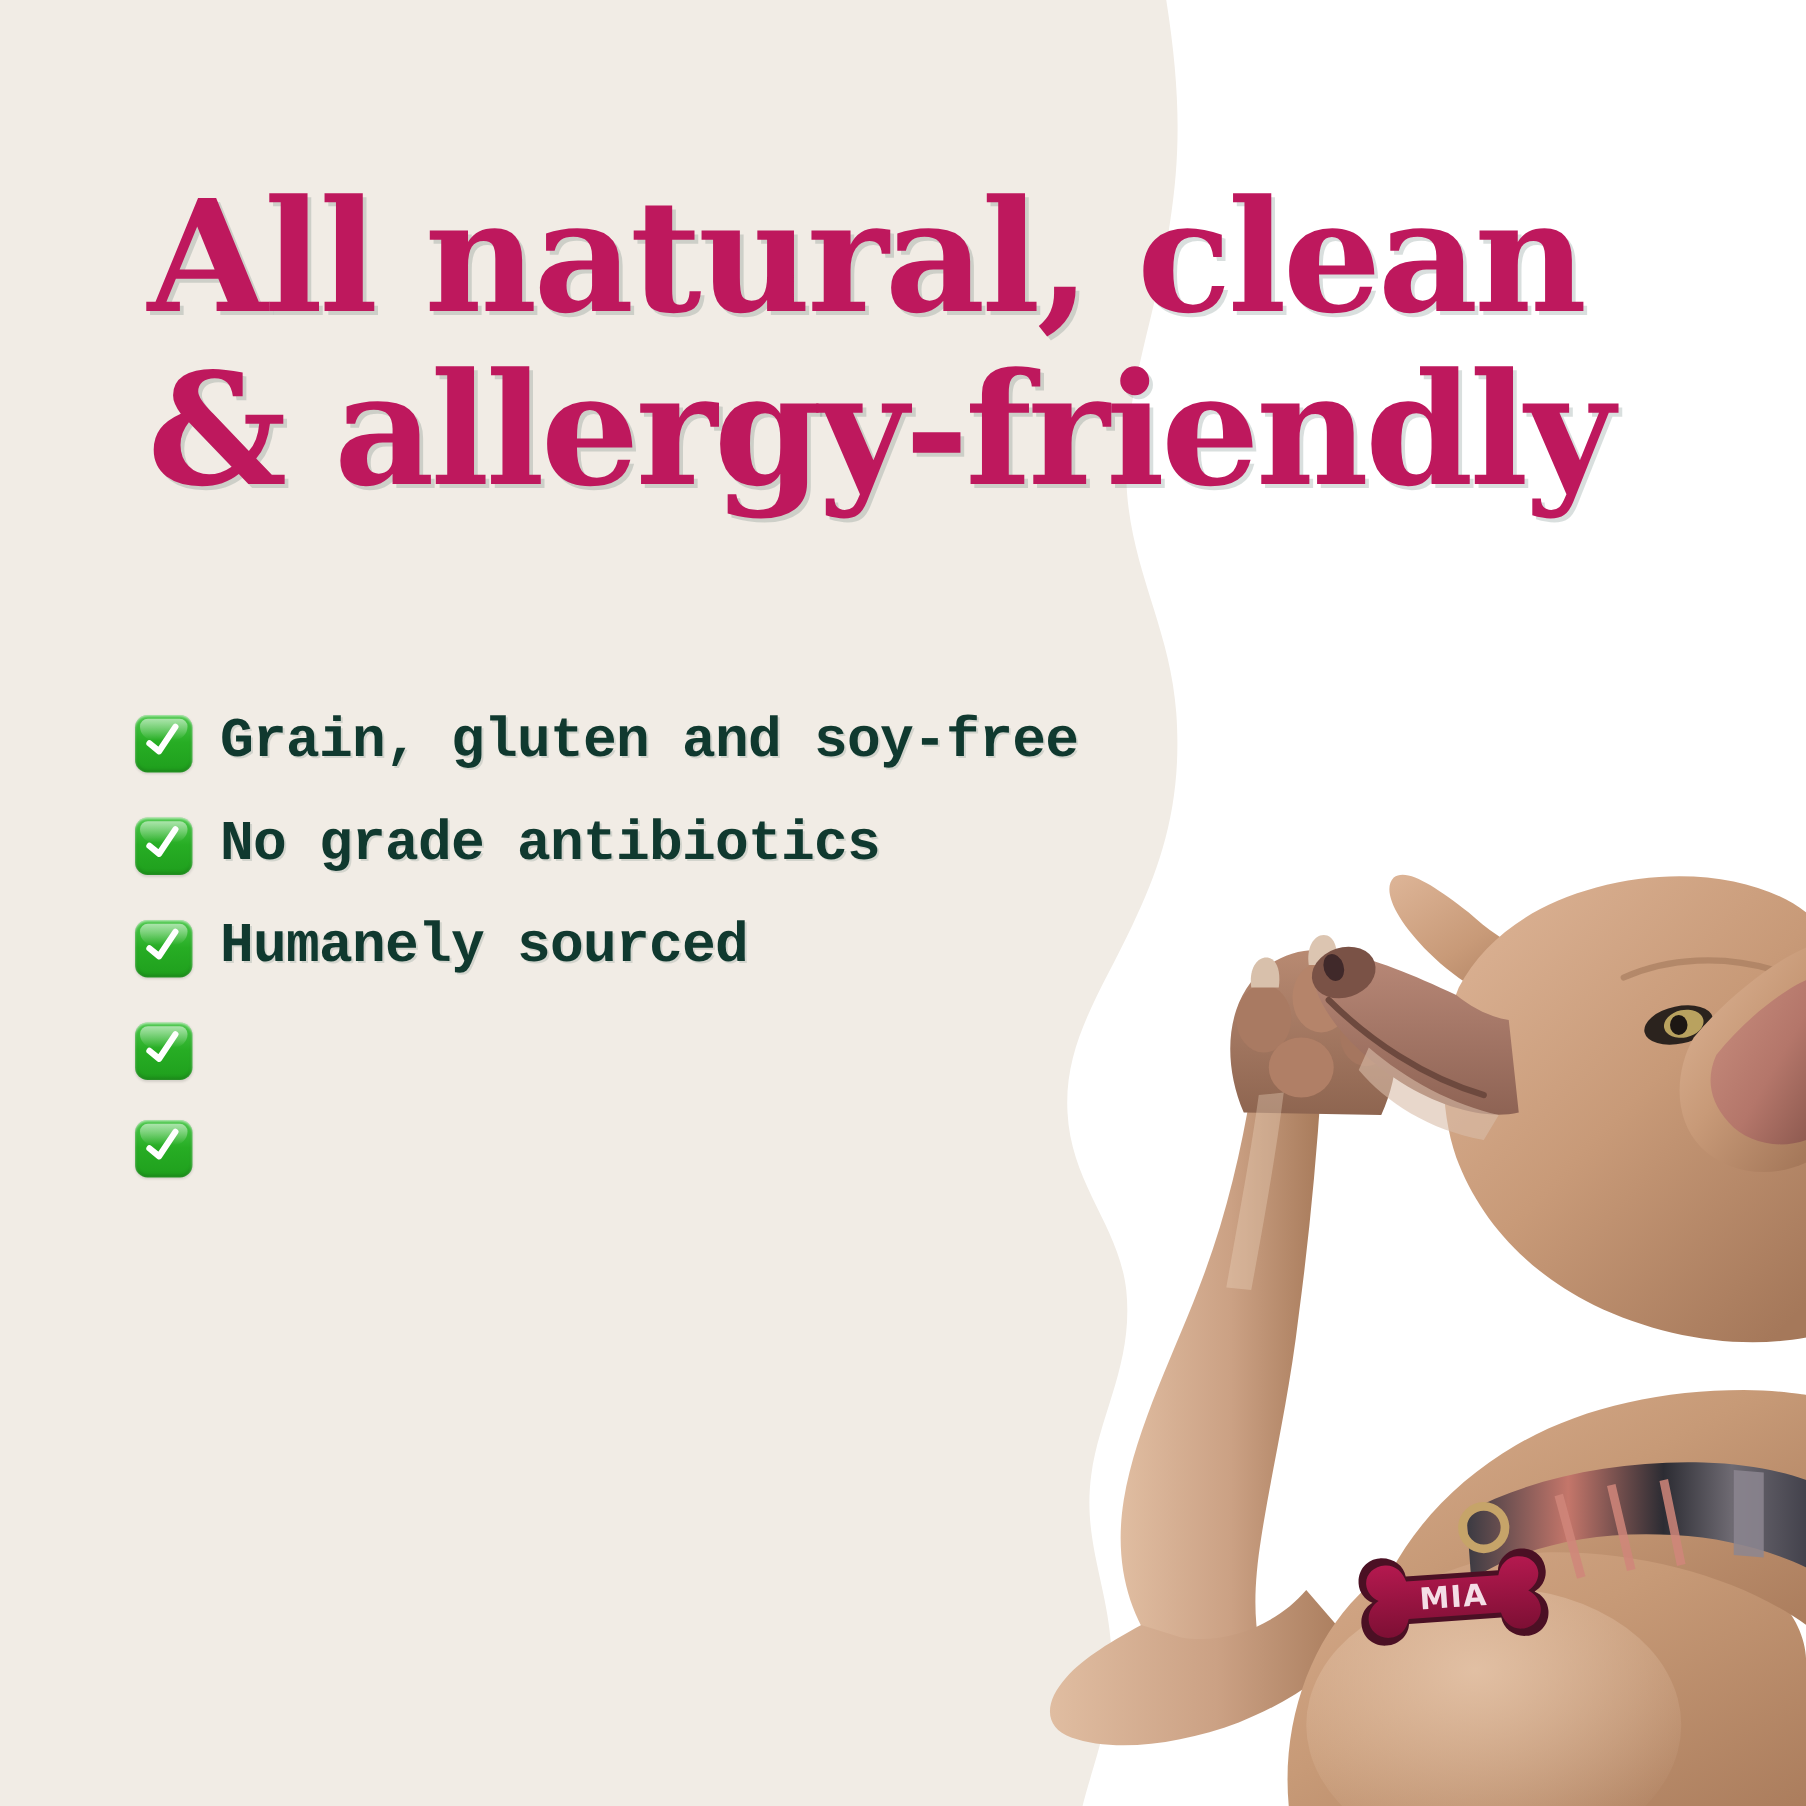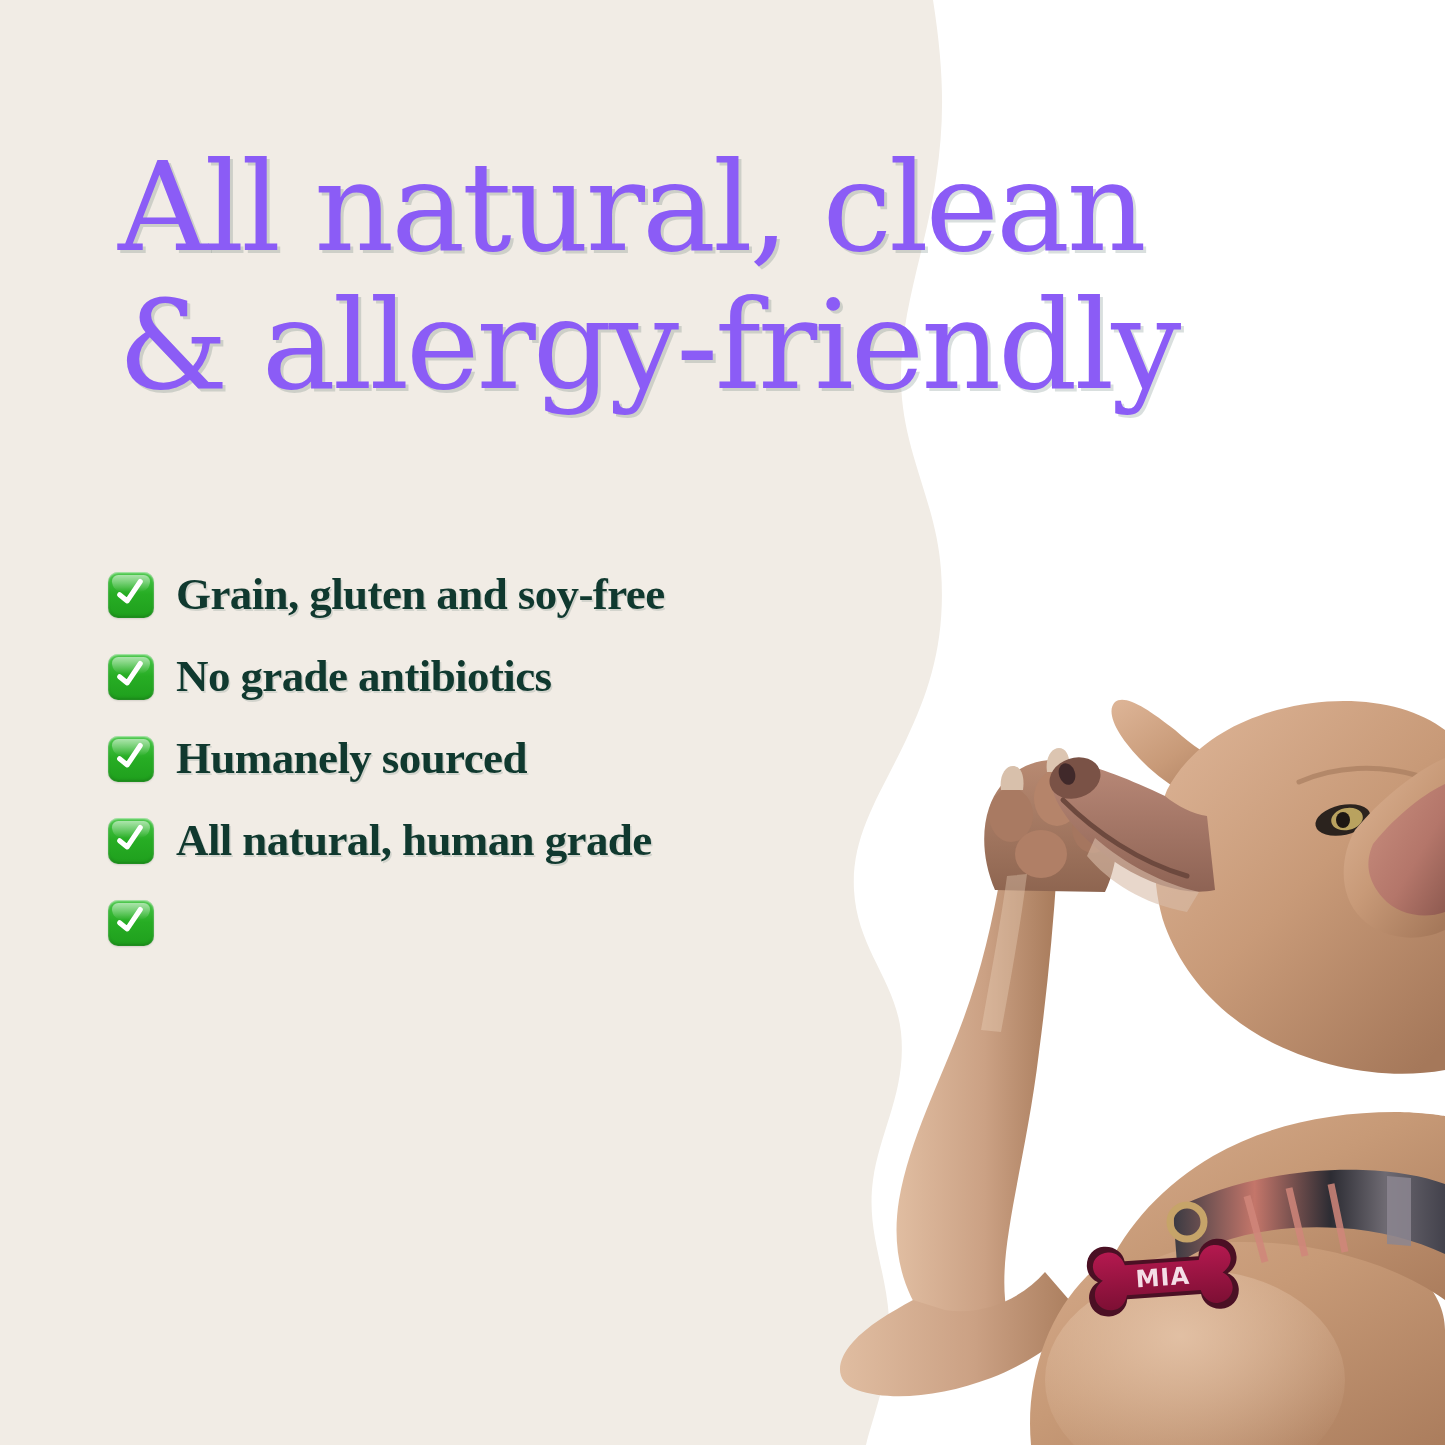--- a/index.html
+++ b/index.html
@@ -33,25 +33,25 @@
   .photo-layer svg { display:block; width:650px; height:845px; }
 
   
   .content { position:relative; z-index:3; }
 
   .headline {
     position:absolute;
     left:118px; top:138px;
     width:1180px;
     font-family:"DejaVu Serif", serif;
-    font-weight:400;
+    font-weight:700;
     font-size:124px;
     line-height:138px;
     letter-spacing:-3px;
-    color:#8b5cf6;
+    color:#be185d;
     text-shadow:3px 3px 0 rgba(16,57,47,0.16);
     white-space:pre-line;
   }
 
   .feature-list {
     position:absolute;
     left:108px; top:566px;
     width:790px;
     list-style:none;
   }
@@ -85,21 +85,21 @@
   }
   .check-box .tick {
     position:absolute;
     left:50%; top:50%;
     transform:translate(-52%,-58%) rotate(-6deg);
     width:30px; height:30px;
   }
   .check-box .tick svg { display:block; width:30px; height:30px; }
 
   .feature-text {
-    font-family:Liberation Serif, serif;
+    font-family:Liberation Mono, monospace;
     font-weight:700;
     font-size:45px;
     line-height:56px;
     letter-spacing:-0.6px;
     color:#10392f;
     text-shadow:1.5px 1.5px 0 rgba(16,57,47,0.13);
   }
 </style>
 </head>
 <body>
@@ -306,21 +306,20 @@
       </li>
 
       <li class="feature-row">
         <span class="check-box">
           <span class="tick">
             <svg viewBox="0 0 30 30" xmlns="http://www.w3.org/2000/svg">
                 <path d="M4 16 L11 23 L26 5" fill="none" stroke="#ffffff" stroke-width="5" stroke-linecap="round" stroke-linejoin="round"></path>
               </svg>
           </span>
         </span>
-        <span class="feature-text">All natural, human grade</span>
       </li>
 
       <li class="feature-row">
         <span class="check-box">
           <span class="tick">
             <svg viewBox="0 0 30 30" xmlns="http://www.w3.org/2000/svg">
                 <path d="M4 16 L11 23 L26 5" fill="none" stroke="#ffffff" stroke-width="5" stroke-linecap="round" stroke-linejoin="round"></path>
               </svg>
           </span>
         </span>

